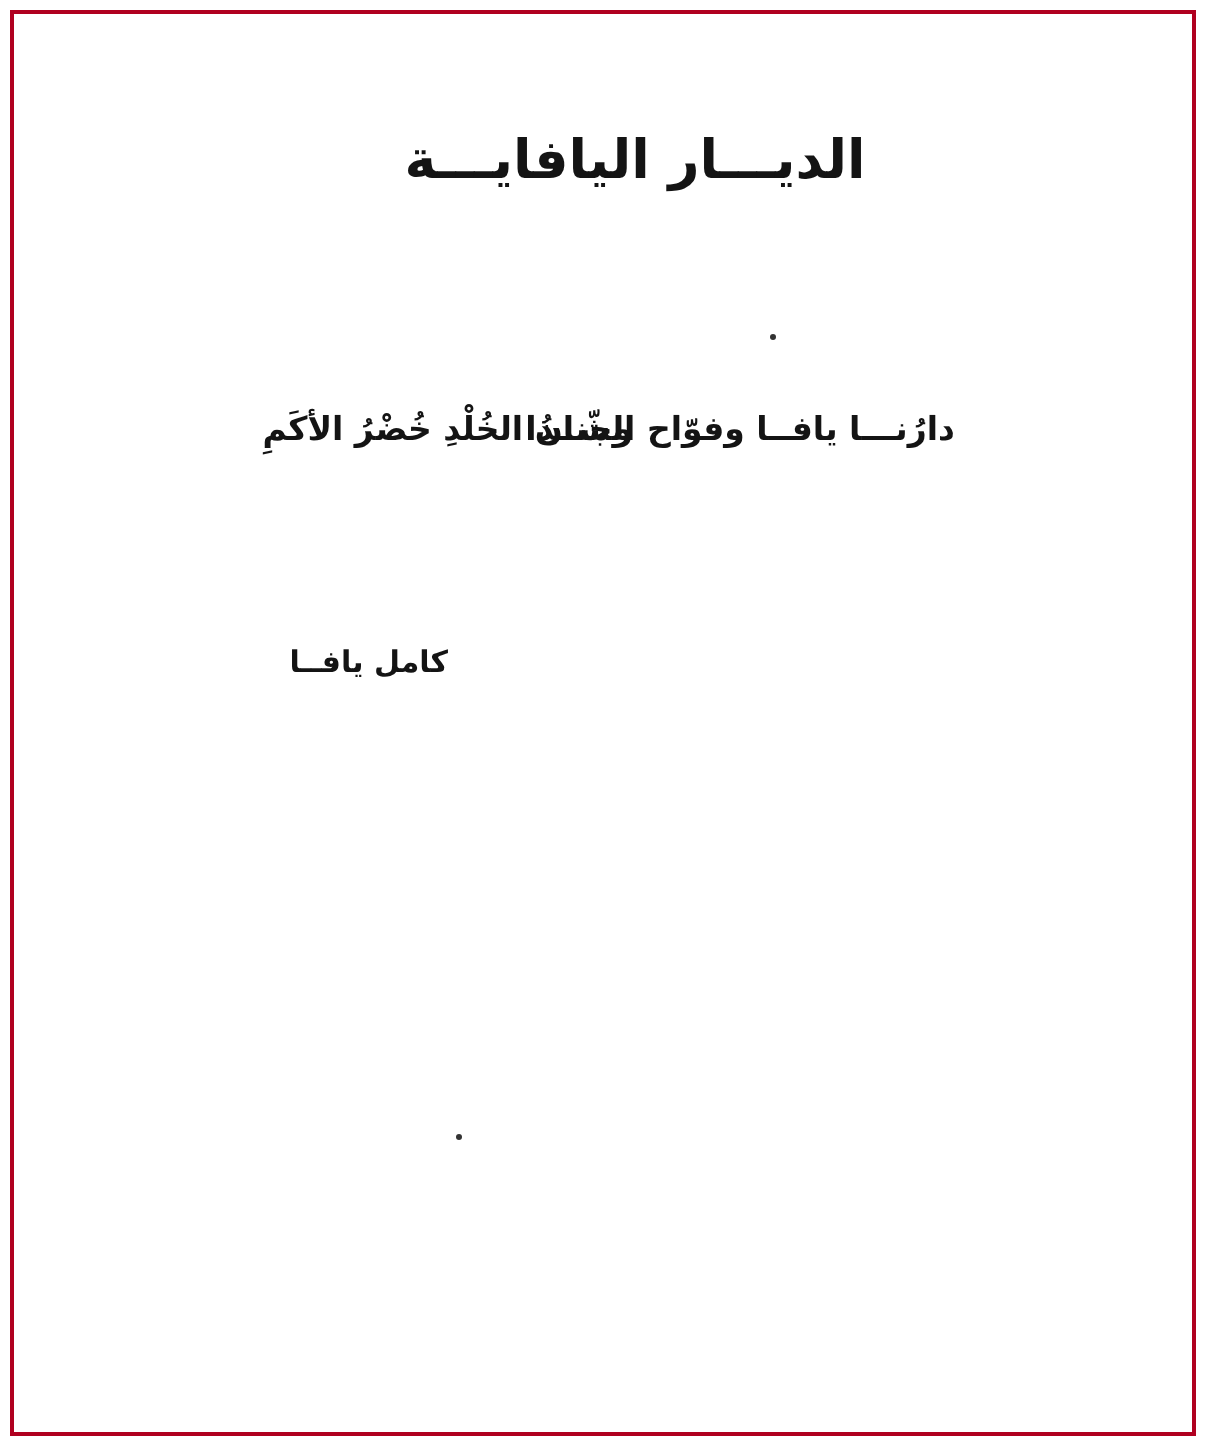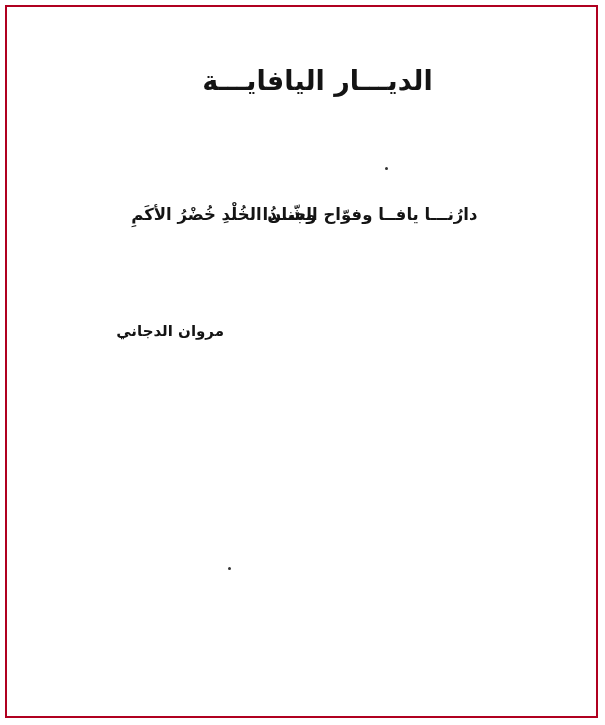--- a/index.html
+++ b/index.html
@@ -119,18 +119,18 @@
       <div class="verse-line">
         <div class="hemistich right">دارُنـــا يافــا وفوّاح الشّــذا</div>
         <div class="hemistich left">وجنانُ الخُلْدِ خُضْرُ الأكَمِ</div>
       </div>
 
       <div class="verse-line">
       </div>
 
     </div>
 
-    <div class="author">مروان الدجاني</div>
+    <div class="author">كامل يافــا</div>
 
     <div class="dot-mark dot-lower"></div>
 
   </div>
 </div>
 
 </body></html>

